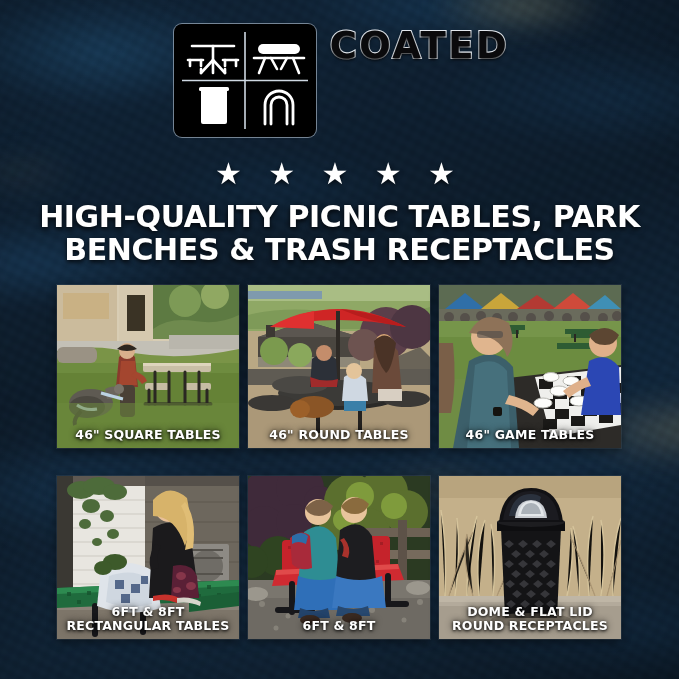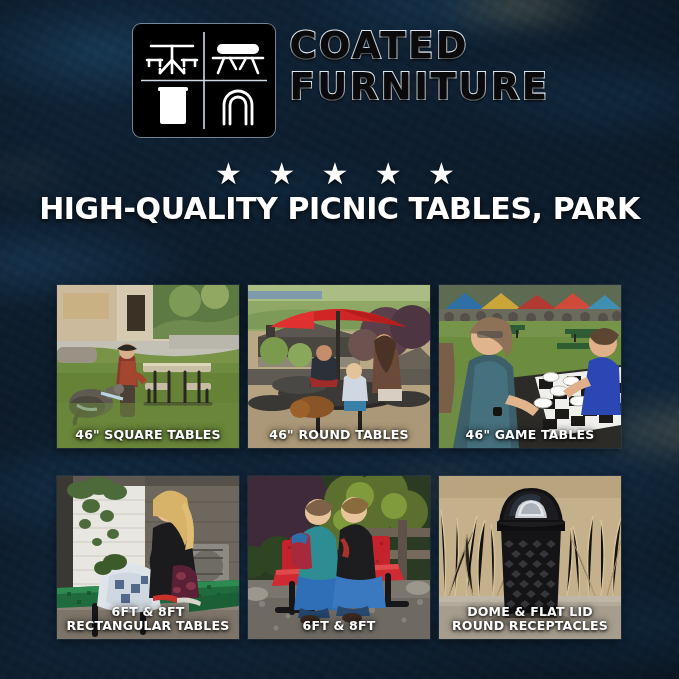--- a/index.html
+++ b/index.html
@@ -71,21 +71,21 @@
     text-shadow:0 2px 3px rgba(0,0,0,.75);
     white-space:nowrap;
   }
 
   
   .stars { position:absolute; left:0; right:0; top:158px; text-align:center;
            font-size:30px; line-height:32px; color:#fff; letter-spacing:9px;
            text-shadow:0 2px 4px rgba(0,0,0,.7); }
 
   
-  .headline { position:absolute; left:30px; right:30px; top:192px; text-align:center; }
+  .headline { position:absolute; left:30px; right:30px; top:200px; text-align:center; }
   .headline .hl {
     display:block;
     font-family:"DejaVu Sans", sans-serif;
     font-weight:700;
     font-size:30px;
     line-height:33px;
     letter-spacing:-.4px;
     color:#ffffff;
     text-shadow:0 2px 5px rgba(0,0,0,.85);
     white-space:nowrap;
@@ -165,28 +165,28 @@
 
         <g fill="none" stroke="#ffffff" stroke-width="2.8" stroke-linecap="round">
           <path d="M86 95 V76 A14 14 0 0 1 114 76 V95"></path>
           <path d="M92 95 V76 A8 8 0 0 1 108 76 V95"></path>
         </g>
       </svg>
     </div>
 
     <div class="logo-words">
       <div class="logo-word">COATED</div>
-      <div class="logo-word">FURNITURE</div>
     </div>
   </div>
 
   <div class="stars">★ ★ ★ ★ ★</div>
 
   <div class="headline">
     <span class="hl">HIGH-QUALITY PICNIC TABLES, PARK</span>
+    <span class="hl">BENCHES &amp; TRASH RECEPTACLES</span>
   </div>
 
   <div class="grid">
 
     <div class="cell">
       <svg class="scene" viewBox="0 0 182 163" preserveAspectRatio="none">
         <rect width="182" height="163" fill="#cfc2a4"></rect>
         <rect x="0" y="0" width="182" height="62" fill="#d8cdb4"></rect>
         <rect x="0" y="0" width="60" height="62" fill="#cbbb9c"></rect>
         <rect x="6" y="8" width="46" height="26" fill="#c9b184"></rect>

